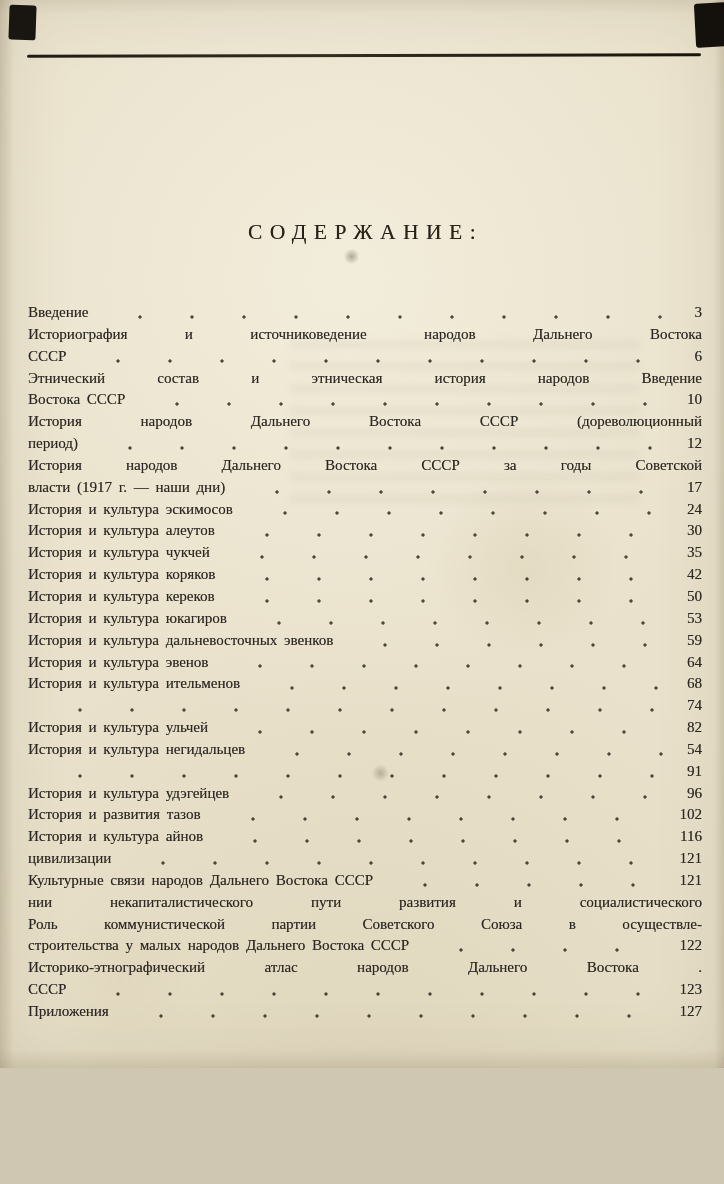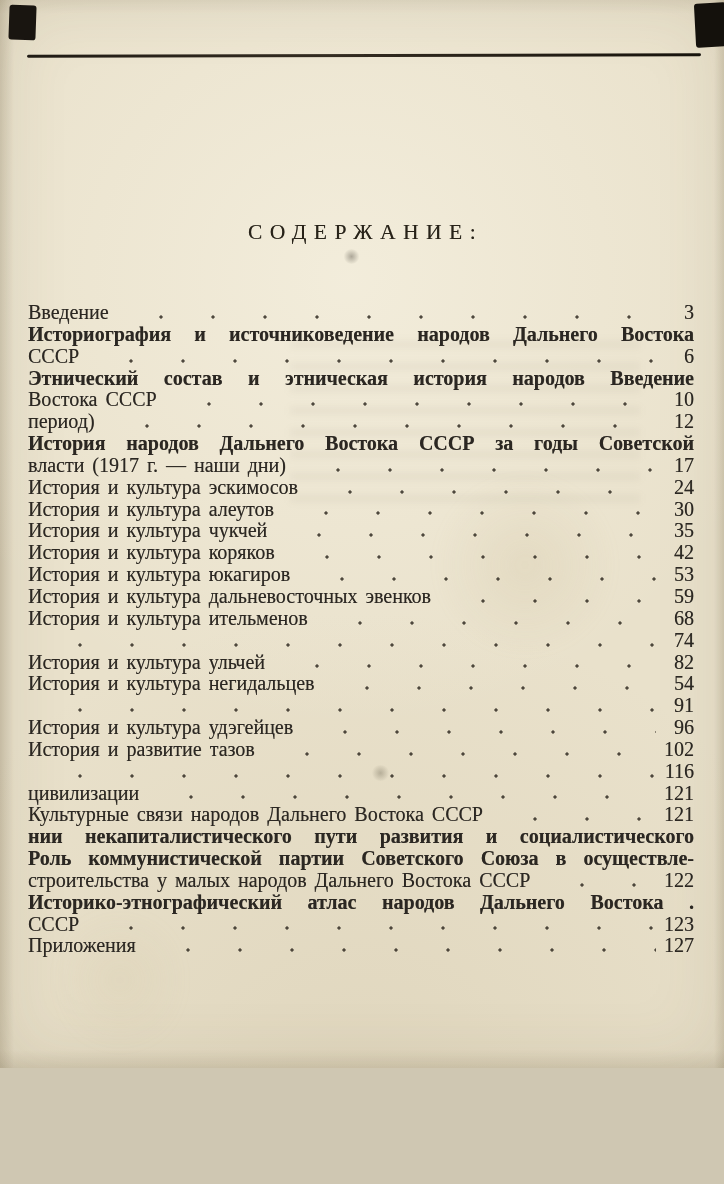--- a/index.html
+++ b/index.html
@@ -77,30 +77,29 @@
     text-align: center;
     font-size: 21.5px;
     line-height: 26px;
     font-weight: 500;
     letter-spacing: 7.5px;
     color: #272218;
     text-shadow: 0.2px 0.2px 0.5px rgba(43,39,34,0.5);
   }
   .toc {
     position: relative;
-    margin: 57px 30px 0 28px;
-    font-size: 20px;
+    margin: 57px 22px 0 28px;
+    font-size: 15px;
     line-height: 21.85px;
     word-spacing: 3px;
     text-shadow: 0.2px 0.2px 0.5px rgba(43,39,34,0.5);
   }
   .toc-line.full {
     text-align: justify;
     text-align-last: justify;
-    font-weight: bold;
   }
   .toc-line.last {
     display: flex;
     align-items: flex-end;
   }
   .entry-text { white-space: pre-wrap; flex: 0 0 auto; }
   .leader {
     flex: 1 1 auto;
     height: 4px;
     margin: 0 4px 5px 12px;
@@ -148,20 +147,21 @@
       </div>
       <div class="toc-entry">
         <div class="toc-line full"><span class="entry-text">Этнический состав и этническая история народов Введение</span></div>
         <div class="toc-line last">
           <span class="entry-text">Востока СССР</span>
           <span class="leader"></span>
           <span class="pagenum">10</span>
         </div>
       </div>
       <div class="toc-entry">
+        <div class="toc-line full"><span class="entry-text">История народов Дальнего Востока СССР (дореволюционный</span></div>
         <div class="toc-line last">
           <span class="entry-text">период)</span>
           <span class="leader"></span>
           <span class="pagenum">12</span>
         </div>
       </div>
       <div class="toc-entry">
         <div class="toc-line full"><span class="entry-text">История народов Дальнего Востока СССР за годы Советской</span></div>
         <div class="toc-line last">
           <span class="entry-text">власти (1917 г. — наши дни)</span>
@@ -192,34 +192,48 @@
       </div>
       <div class="toc-entry">
         <div class="toc-line last">
           <span class="entry-text">История и культура коряков</span>
           <span class="leader"></span>
           <span class="pagenum">42</span>
         </div>
       </div>
       <div class="toc-entry">
         <div class="toc-line last">
+          <span class="entry-text">История и культура кереков</span>
+          <span class="leader"></span>
+          <span class="pagenum">50</span>
+        </div>
+      </div>
+      <div class="toc-entry">
+        <div class="toc-line last">
           <span class="entry-text">История и культура юкагиров</span>
           <span class="leader"></span>
           <span class="pagenum">53</span>
         </div>
       </div>
       <div class="toc-entry">
         <div class="toc-line last">
           <span class="entry-text">История и культура дальневосточных эвенков</span>
           <span class="leader"></span>
           <span class="pagenum">59</span>
         </div>
       </div>
       <div class="toc-entry">
         <div class="toc-line last">
+          <span class="entry-text">История и культура эвенов</span>
+          <span class="leader"></span>
+          <span class="pagenum">64</span>
+        </div>
+      </div>
+      <div class="toc-entry">
+        <div class="toc-line last">
           <span class="entry-text">История и культура ительменов</span>
           <span class="leader"></span>
           <span class="pagenum">68</span>
         </div>
       </div>
       <div class="toc-entry">
         <div class="toc-line last">
           <span class="leader"></span>
           <span class="pagenum">74</span>
         </div>
@@ -246,27 +260,28 @@
       </div>
       <div class="toc-entry">
         <div class="toc-line last">
           <span class="entry-text">История и культура удэгейцев</span>
           <span class="leader"></span>
           <span class="pagenum">96</span>
         </div>
       </div>
       <div class="toc-entry">
         <div class="toc-line last">
-          <span class="entry-text">История и развитие тазов</span>
+          <span class="entry-text">История и развития тазов</span>
           <span class="leader"></span>
           <span class="pagenum">102</span>
         </div>
       </div>
       <div class="toc-entry">
         <div class="toc-line last">
+          <span class="entry-text">История и культура айнов</span>
           <span class="leader"></span>
           <span class="pagenum">116</span>
         </div>
       </div>
       <div class="toc-entry">
         <div class="toc-line last">
           <span class="entry-text">цивилизации</span>
           <span class="leader"></span>
           <span class="pagenum">121</span>
         </div>

